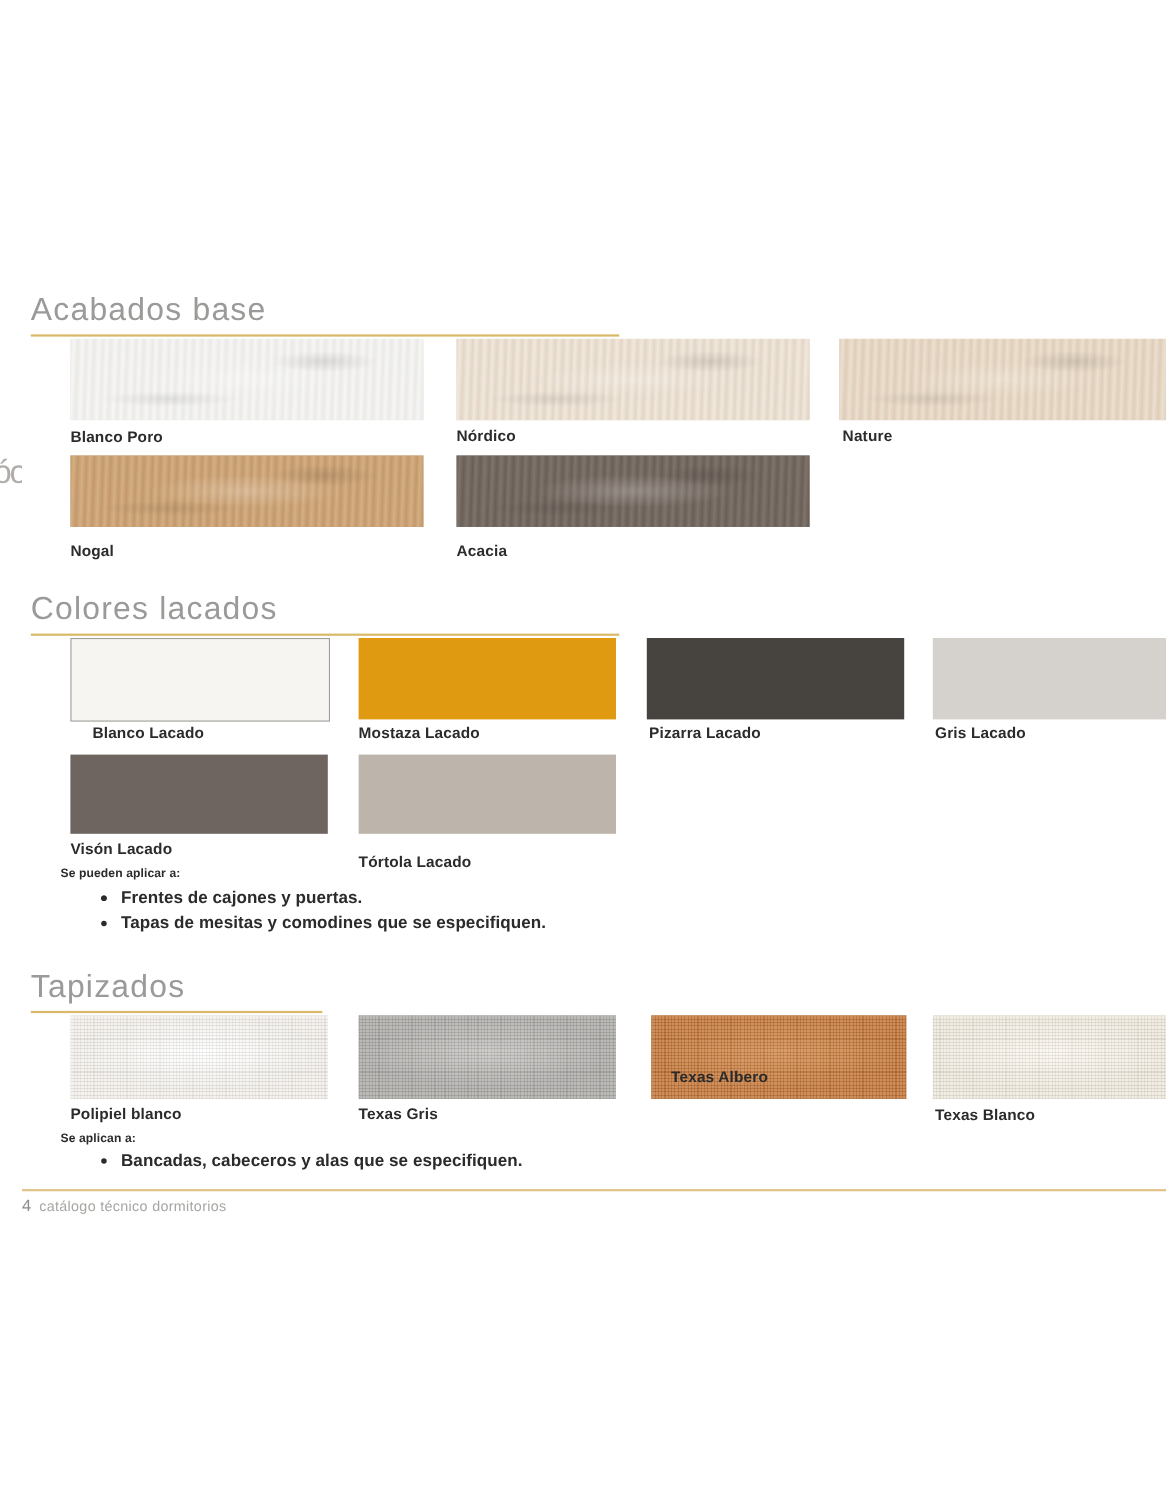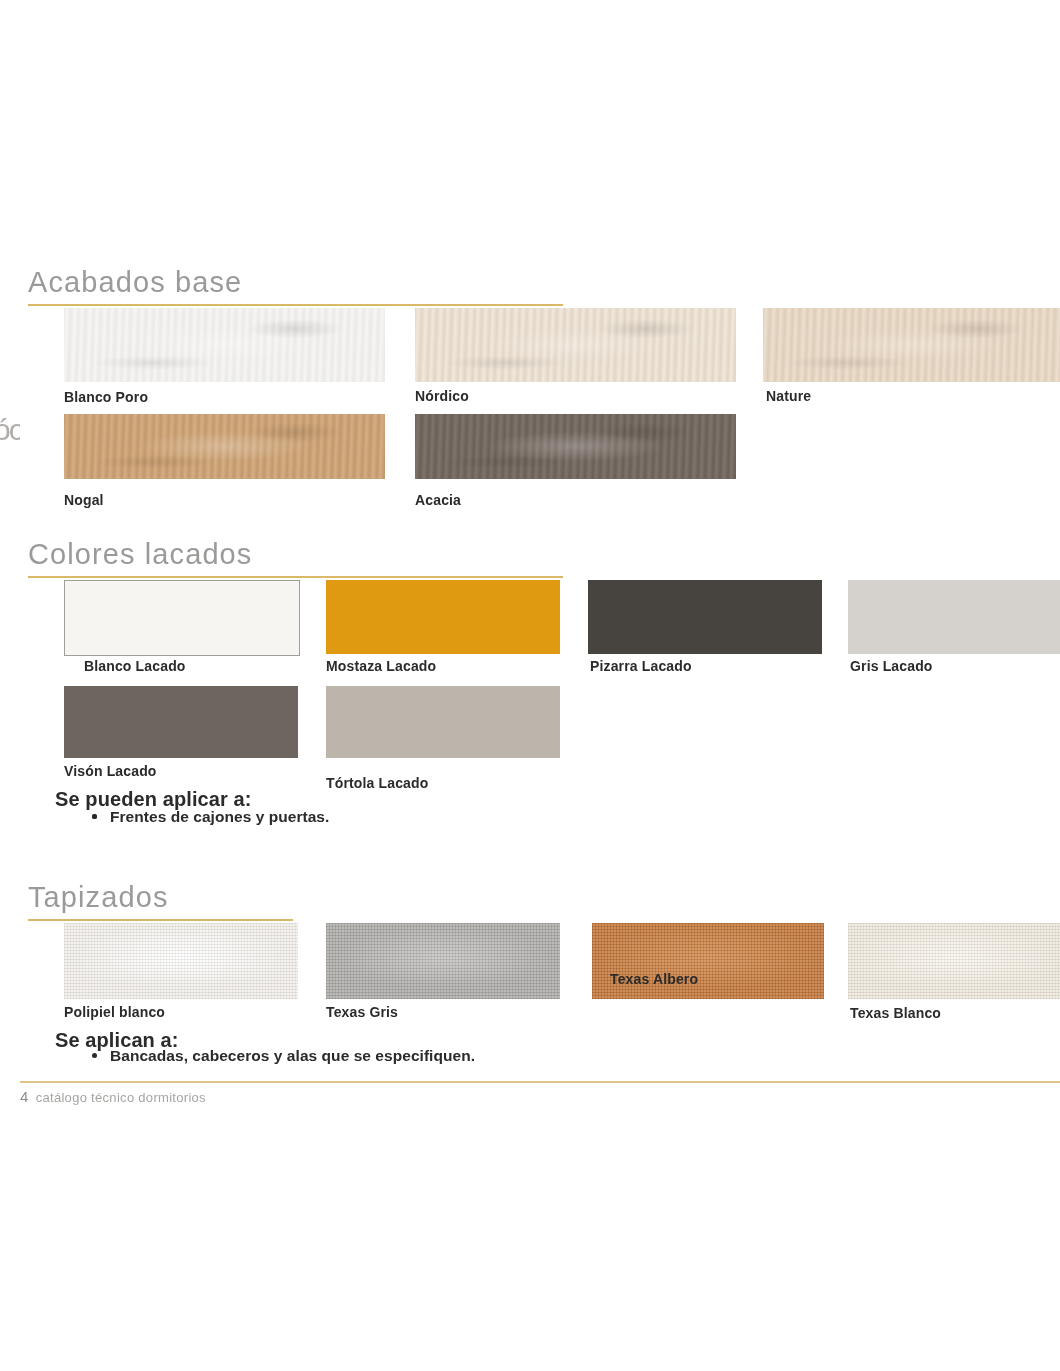--- a/index.html
+++ b/index.html
@@ -56,21 +56,21 @@
 
   
   .grain {
     position: absolute;
     inset: 0;
   }
 
   
   .note-title {
     position: absolute;
-    font-size: 20px;
+    font-size: 11px;
     font-weight: 700;
     color: #2b2b2b;
     letter-spacing: 0.1px;
     white-space: nowrap;
     line-height: 1;
   }
   .note-list {
     position: absolute;
     margin: 0;
     padding: 0;
@@ -211,20 +211,21 @@
       <div class="swatch" style="left: 848px; top: 923px; width: 212px; height: 76px; background: rgb(238, 232, 220);">
         <div class="grain" style="background: repeating-linear-gradient(0deg, rgba(0, 0, 0, 0.07) 0px, rgba(0, 0, 0, 0.07) 1px, rgba(255, 255, 255, 0.1) 1px, rgba(255, 255, 255, 0.1) 3px), repeating-linear-gradient(90deg, rgba(0, 0, 0, 0.05) 0px, rgba(0, 0, 0, 0.05) 1px, rgba(255, 255, 255, 0.12) 1px, rgba(255, 255, 255, 0.12) 3px), radial-gradient(140px 40px at 50% 45%, rgb(250, 246, 238), transparent 80%);"></div>
       </div>
       <div class="swatch-label" style="left: 850px; top: 1006px;">Texas Blanco</div>
     </div>
 
   <div class="note-title" id="note-title-1" style="left: 55px; top: 789px;">Se pueden aplicar a:</div>
   <ul class="note-list" id="note-list-1" style="left: 88px; top: 805px;">
       <li><span class="bullet"></span></li>
       <li><span class="bullet"></span><span>Frentes de cajones y puertas.</span></li>
+      <li><span class="bullet"></span><span>Tapas de mesitas y comodines que se especifiquen.</span></li>
     </ul>
 
   <div class="note-title" id="note-title-2" style="left: 55px; top: 1030px;">Se aplican a:</div>
   <ul class="note-list" id="note-list-2" style="left: 88px; top: 1044px;">
       <li><span class="bullet"></span><span>Bancadas, cabeceros y alas que se especifiquen.</span></li>
     </ul>
 
   <div class="footer-rule"></div>
   <div class="footer-text">
     <span class="pg">4</span><span>catálogo técnico dormitorios</span>

